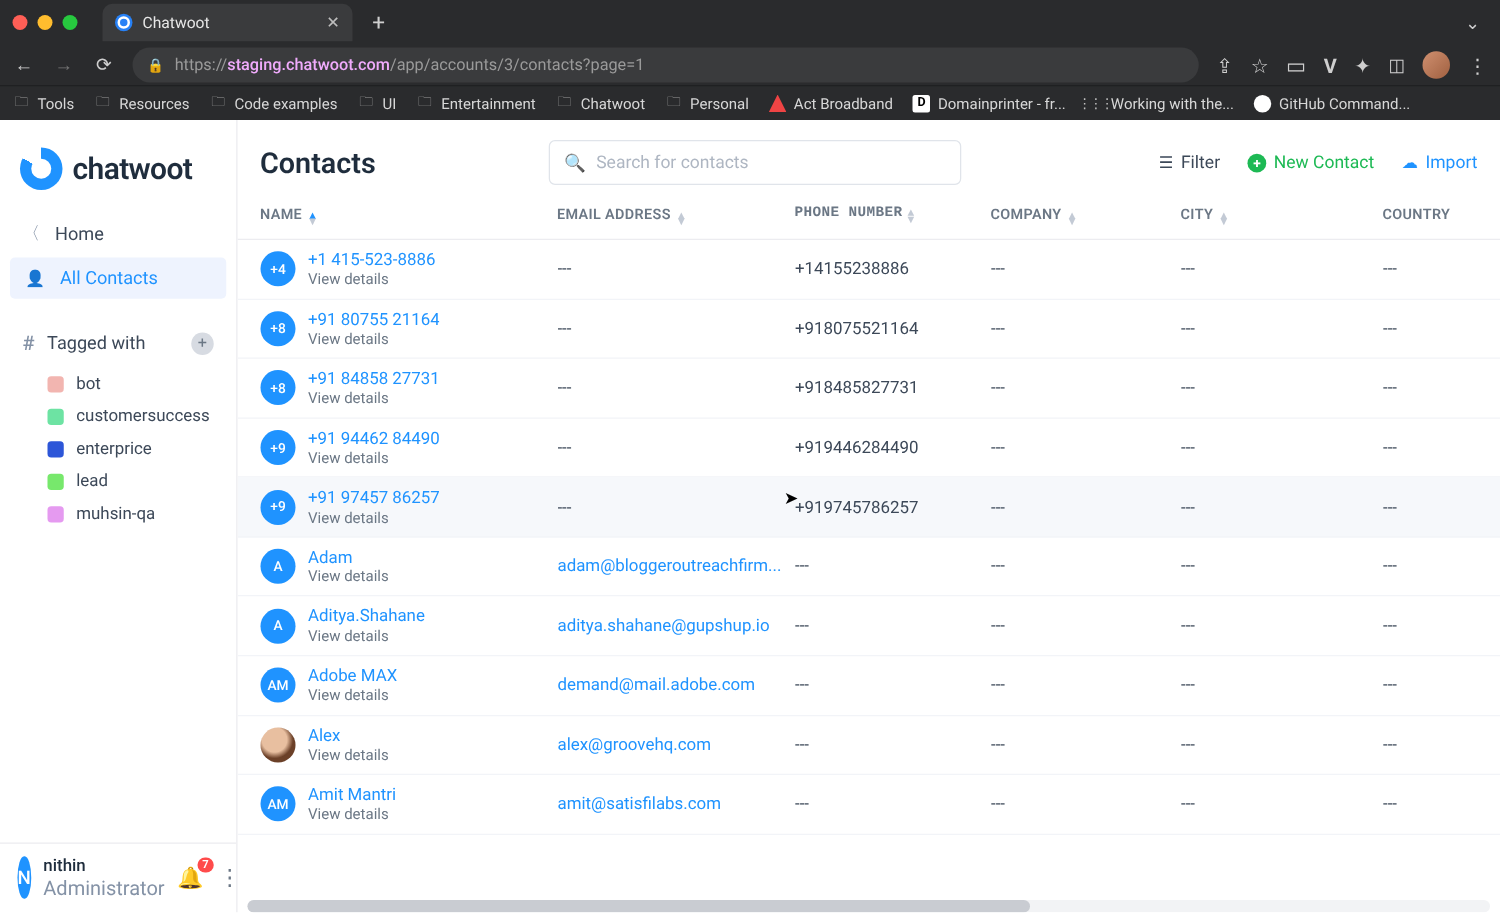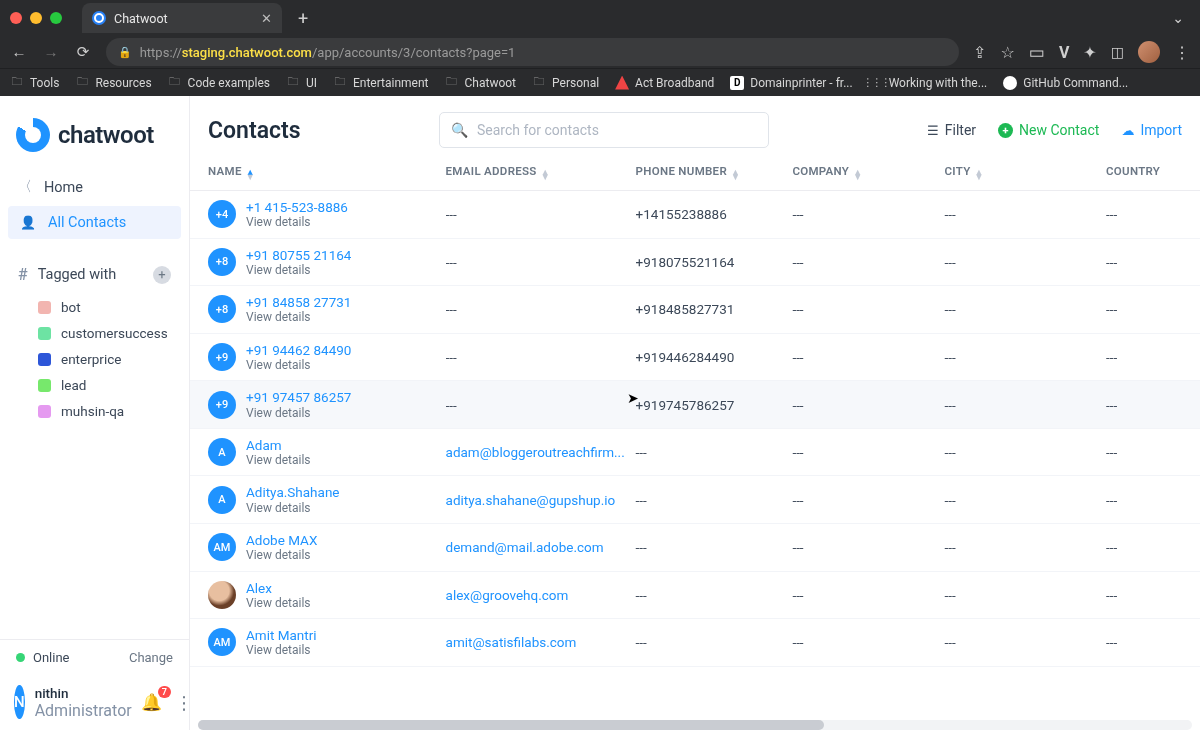--- a/index.html
+++ b/index.html
@@ -17,21 +17,21 @@
   .tab .close{margin-left:auto;color:#bdbdbd;font-size:13px;}
   .newtab{color:#cfcfcf;font-size:18px;width:26px;text-align:center;}
   .tab-strip .spacer{flex:1;}
   .tab-strip .chev{color:#cfcfcf;font-size:14px;padding:0 6px;}
   
   .addr-row{display:flex;align-items:center;height:32px;padding:0 10px;gap:14px;background:#2a2b2d;}
   .nav-ico{color:#cfcfcf;font-size:15px;width:18px;text-align:center;}
   .addr-bar{flex:1;background:#3a3b3d;border-radius:20px;height:28px;display:flex;align-items:center;gap:8px;padding:0 12px;color:#cfcfcf;font-size:13px;}
   .addr-bar .lock{font-size:11px;}
   .addr-text{color:#9a9a9a;}
-  .addr-text b{color:#fde047;font-weight:500;}
+  .addr-text b{color:#f0abfc;font-weight:500;}
   .addr-icons{display:flex;gap:14px;align-items:center;color:#cfcfcf;}
   .addr-icons .avatar-sm{width:22px;height:22px;border-radius:50%;background:linear-gradient(135deg,#d09070,#a06040);}
   
   .bm-row{display:flex;align-items:center;height:28px;padding:0 10px;gap:16px;background:#2a2b2d;border-top:1px solid #1f2022;}
   .bm{display:flex;align-items:center;gap:6px;color:#d7d7d7;font-size:12px;white-space:nowrap;}
   .bm .fico{width:14px;height:14px;display:flex;align-items:center;justify-content:center;font-size:11px;}
   .bm .folder{color:#9a9a9a;}
   .act-ico{width:14px;height:14px;background:#ef4444;clip-path:polygon(50% 0,100% 100%,0 100%);}
   .dom-ico{width:14px;height:14px;background:#fff;color:#000;font-size:10px;font-weight:700;text-align:center;line-height:14px;border-radius:2px;}
   .gh-ico{width:14px;height:14px;border-radius:50%;background:#fff;}
@@ -87,21 +87,21 @@
   .act{display:flex;align-items:center;gap:6px;font-size:14px;cursor:pointer;}
   .act.filter{color:#3c4858;}
   .act.newc{color:#1db954;}
   .act.newc .plus{width:15px;height:15px;border-radius:50%;background:#1db954;color:#fff;font-size:11px;line-height:15px;text-align:center;font-weight:700;}
   .act.import{color:#1f93ff;}
   .act .ico{font-size:13px;}
 
   
   .table-wrap{flex:1;overflow:hidden;position:relative;}
   .thead{display:flex;padding:10px 18px;border-bottom:1px solid #ececf0;font-size:11.5px;font-weight:600;color:#6b7785;letter-spacing:0.3px;}
-  .col-name{width:250px;} .col-email{width:200px;} .col-phone{width:165px;}
+  .col-name{width:250px;} .col-email{width:200px;} .col-phone{width:165px;font-family:Liberation Mono, monospace;}
   .col-company{width:160px;} .col-city{width:170px;} .col-country{width:80px;}
   .sort{color:#c3cad5;font-size:9px;margin-left:4px;display:inline-flex;flex-direction:column;line-height:5px;}
   .sort.on-up .up{color:#1f93ff;}
   
   .tbody{height:490px;overflow-y:auto;overflow-x:hidden;}
   .row{display:flex;align-items:center;padding:8px 18px;border-bottom:1px solid #f2f4f8;font-size:13.5px;color:#3c4858;}
   .row.hov{background:#f6f8fb;}
   .avatar{width:28px;height:28px;border-radius:50%;background:#1f93ff;color:#fff;font-size:11px;font-weight:500;display:flex;align-items:center;justify-content:center;margin-right:10px;flex-shrink:0;}
   .avatar.photo{background:radial-gradient(circle at 40% 35%, #e8bfa0 0 40%, #6b4028 60%);}
   .name-cell{width:250px;display:flex;align-items:center;}
@@ -258,25 +258,20 @@
             <span>lead</span>
           </div>
           <div class="tag-row">
             <span class="tag-sw" style="background:#e59af0"></span>
             <span>muhsin-qa</span>
           </div>
         </div>
     </div>
 
     <div class="side-bottom">
-      <div class="status-row">
-        <span class="status-dot"></span>
-        <span>Online</span>
-        <span class="change">Change</span>
-      </div>
       <div class="user-row">
         <div class="uavatar">N</div>
         <div class="uinfo">
           <div class="uname">nithin</div>
           <div class="urole">Administrator</div>
         </div>
         <div class="bell-wrap">
           <div class="bell">🔔<span class="badge">7</span></div>
           <div class="kebab">⋮</div>
         </div>

